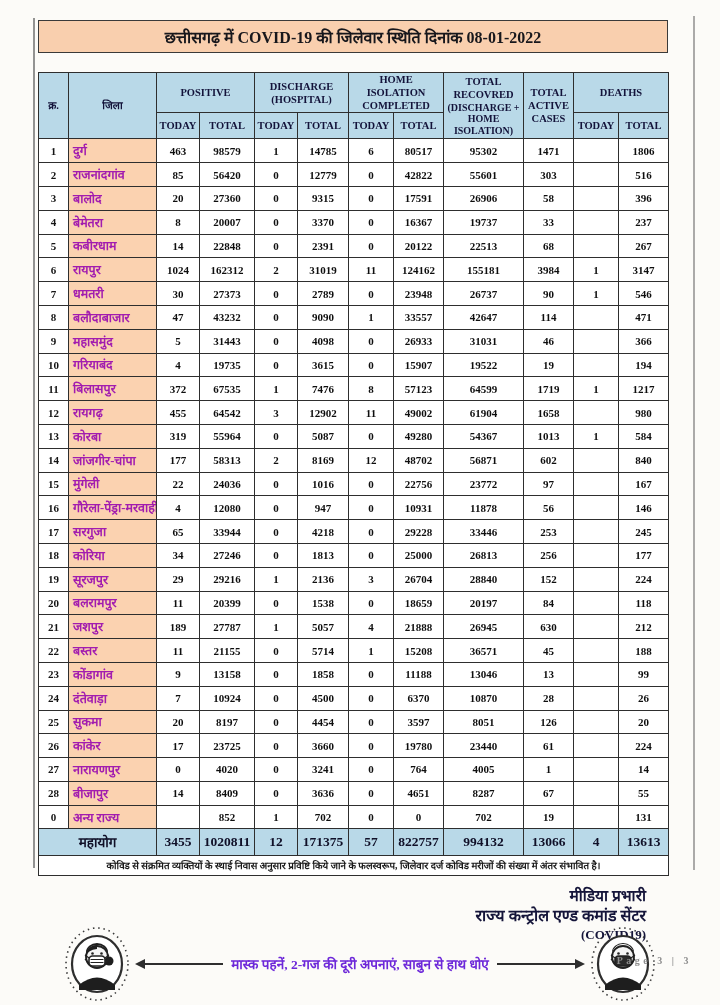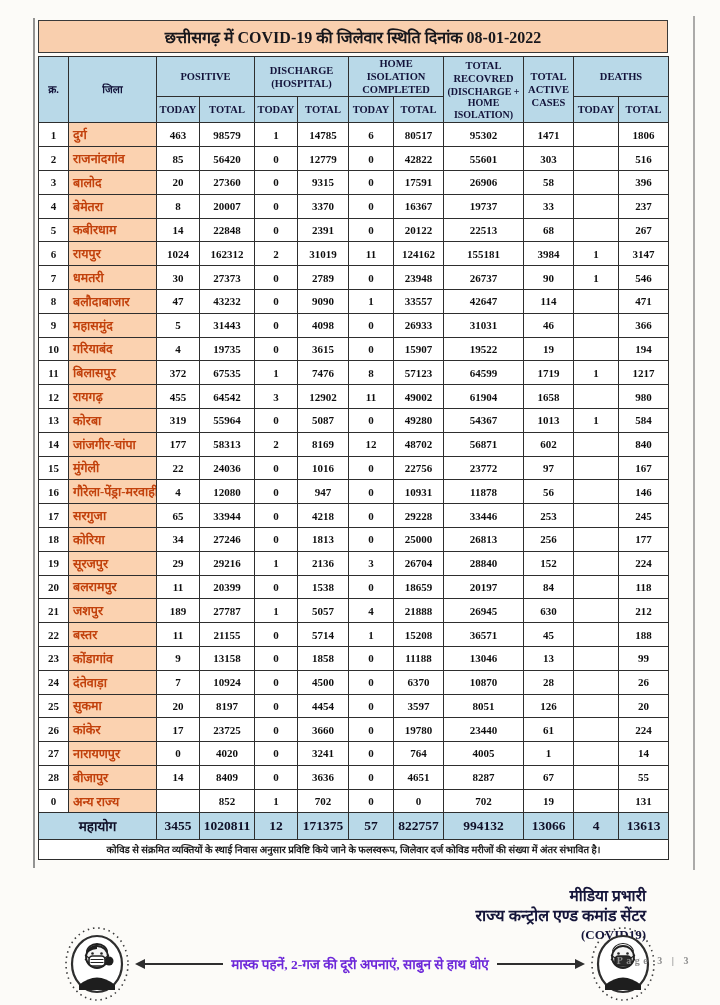--- a/index.html
+++ b/index.html
@@ -14,21 +14,21 @@
   .scan-edge { position:absolute; width:2px; background:#5a5a5a; opacity:.65; }
   .scan-edge.left  { left:33px;  top:18px; height:850px; }
   .scan-edge.right { left:693px; top:16px; height:854px; opacity:.5; }
 
   .sheet { position:absolute; left:38px; top:20px; width:630px; }
 
   .title-bar {
     box-sizing:border-box;
     background:#f9cfae;
     border:1.5px solid #3a3a3a;
-    height:33px; margin-bottom:3px;
+    height:33px; margin-bottom:19px;
     display:flex; align-items:center; justify-content:center;
     font-weight:bold; font-size:16px; color:#17171c;
   }
 
   table { border-collapse:collapse; table-layout:fixed; width:630px; }
   th,td {
     border:1.5px solid #2e2e2e;
     padding:0; text-align:center; vertical-align:middle;
     overflow:hidden; box-sizing:border-box;
   }
@@ -36,21 +36,21 @@
   thead tr.h-row-1 th { height:38px; font-size:10.5px; line-height:1.25; }
   thead tr.h-row-2 th { height:26px; font-size:10.5px;margin-left:39px; }
   th .sub { display:block; font-size:10px; line-height:1.15; }
   th .hline { display:block; line-height:1.25; }
   .hindi-head { font-size:13px; }
 
   .data-row td { height:23.8px; }
   td.sno { font-size:11px; font-weight:bold; background:#ffffff; }
   td.district {
     background:#fbd2b0; text-align:left; padding-left:4px;
-    font-size:12.5px; font-weight:bold; color:#c2410c; white-space:nowrap;
+    font-size:12.5px; font-weight:bold; color:#a21caf; white-space:nowrap;
   }
   td.num { font-size:11px; font-weight:bold; color:#0e0e0e; background:#ffffff; }
 
   tr.total-row td { background:#b9d9e8; font-weight:bold; font-size:13.5px; height:27px; color:#101028; }
   tr.note-row td { background:#ffffff; font-size:9.8px; font-weight:bold; height:20px; color:#1a1a1a; }
 
   .media-block {
     position:absolute; top:886px; right:74px;
     text-align:right; font-weight:bold; color:#15153a; line-height:1.3;
   }

